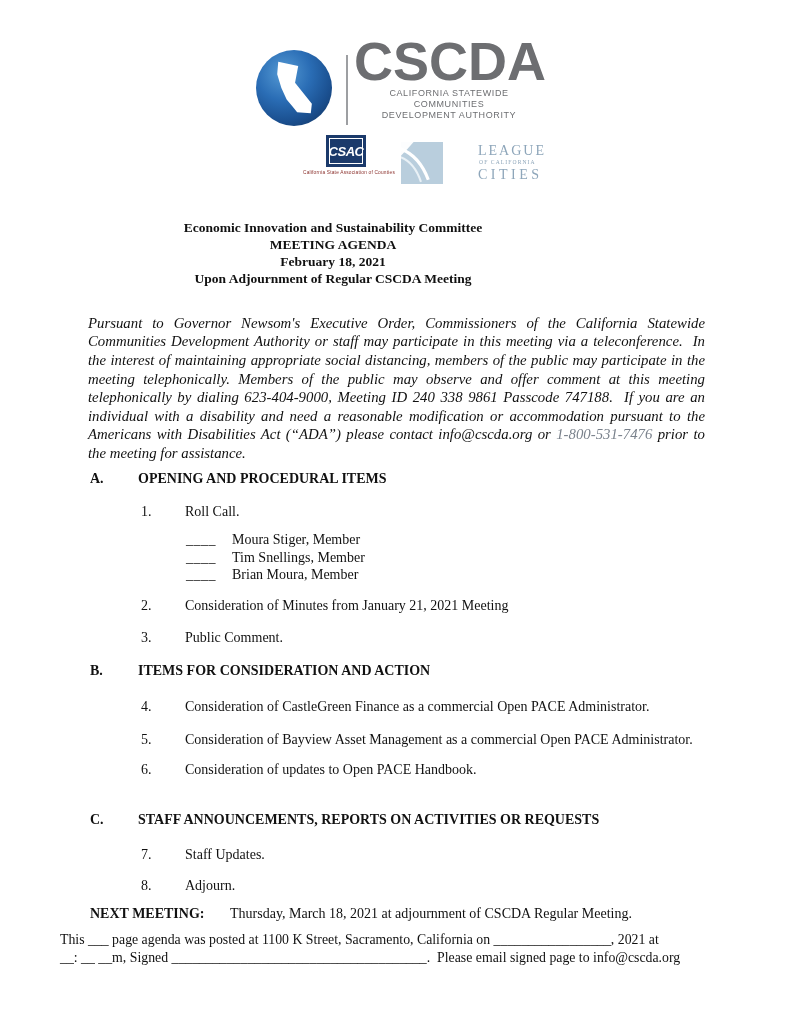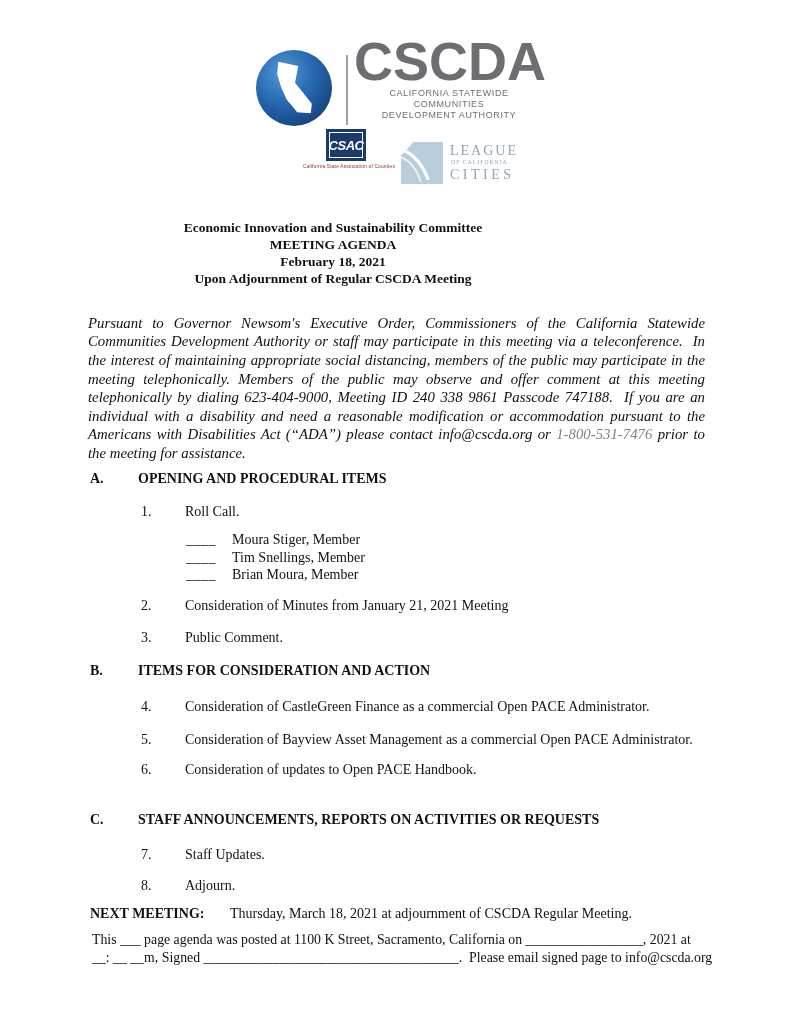--- a/index.html
+++ b/index.html
@@ -28,37 +28,37 @@
     font-family:"Liberation Sans","DejaVu Sans",sans-serif;
     color:#6d6e71;text-align:center;
   }
   .cscda-acronym{
     font-size:54px;font-weight:bold;line-height:50px;letter-spacing:0px;
   }
   .cscda-tagline{
     margin-top:2px;font-size:9px;line-height:11px;letter-spacing:0.6px;
   }
   
-  .csac{position:absolute;left:303px;top:129px;width:86px;text-align:center;}
+  .csac{position:absolute;left:303px;top:135px;width:86px;text-align:center;}
   .csac-box{
     margin:0 auto;width:38px;height:30px;background:#1b3a6b;
     border:1px solid #1b3a6b;display:flex;align-items:center;justify-content:center;
   }
   .csac-box-inner{
     width:32px;height:24px;border:1px solid #ffffff;
     display:flex;align-items:center;justify-content:center;
     color:#ffffff;font-family:"Liberation Sans","DejaVu Sans",sans-serif;
     font-weight:bold;font-style:italic;font-size:13px;letter-spacing:-0.5px;
   }
   .csac-caption{
     margin-top:3px;font-size:4.8px;color:#8a2f2b;
     font-family:"Liberation Sans","DejaVu Sans",sans-serif;letter-spacing:0.2px;
     white-space:nowrap;
   }
-  .league{position:absolute;left:401px;top:142px;display:flex;align-items:center;}
+  .league{position:absolute;left:401px;top:142px;display:flex;align-items:center;gap:28px;}
   .league-box{width:42px;height:42px;}
   .league-text{
     margin-left:7px;color:#8ea6ba;line-height:1;
     font-family:"Liberation Serif","DejaVu Serif",serif;
   }
   .league-l1{font-size:14px;letter-spacing:2px;}
   .league-l2{font-size:5.6px;letter-spacing:1.1px;margin:2px 0 2px 1px;}
   .league-l3{font-size:14px;letter-spacing:3.5px;}
   
   .title-block{
@@ -77,21 +77,21 @@
   .sec-letter{position:absolute;left:90px;font-weight:bold;}
   .sec-title{position:absolute;left:138px;font-weight:bold;}
   .item-num{position:absolute;left:141px;}
   .item-text{position:absolute;left:185px;}
   .name-blank{position:absolute;left:186px;letter-spacing:0.5px;}
   .name-text{position:absolute;left:232px;}
   .nm-label{position:absolute;left:90px;font-weight:bold;}
   .nm-text{position:absolute;left:230px;}
   
   .footer-line{
-    position:absolute;left:92px;width:645px;
+    position:absolute;left:60px;width:645px;
     font-size:13.8px;line-height:18px;white-space:nowrap;
   }
 </style>
 </head>
 <body>
 
 <div class="page">
 
   <div class="globe">
     <svg width="42" height="56" viewBox="0 0 40 52">

